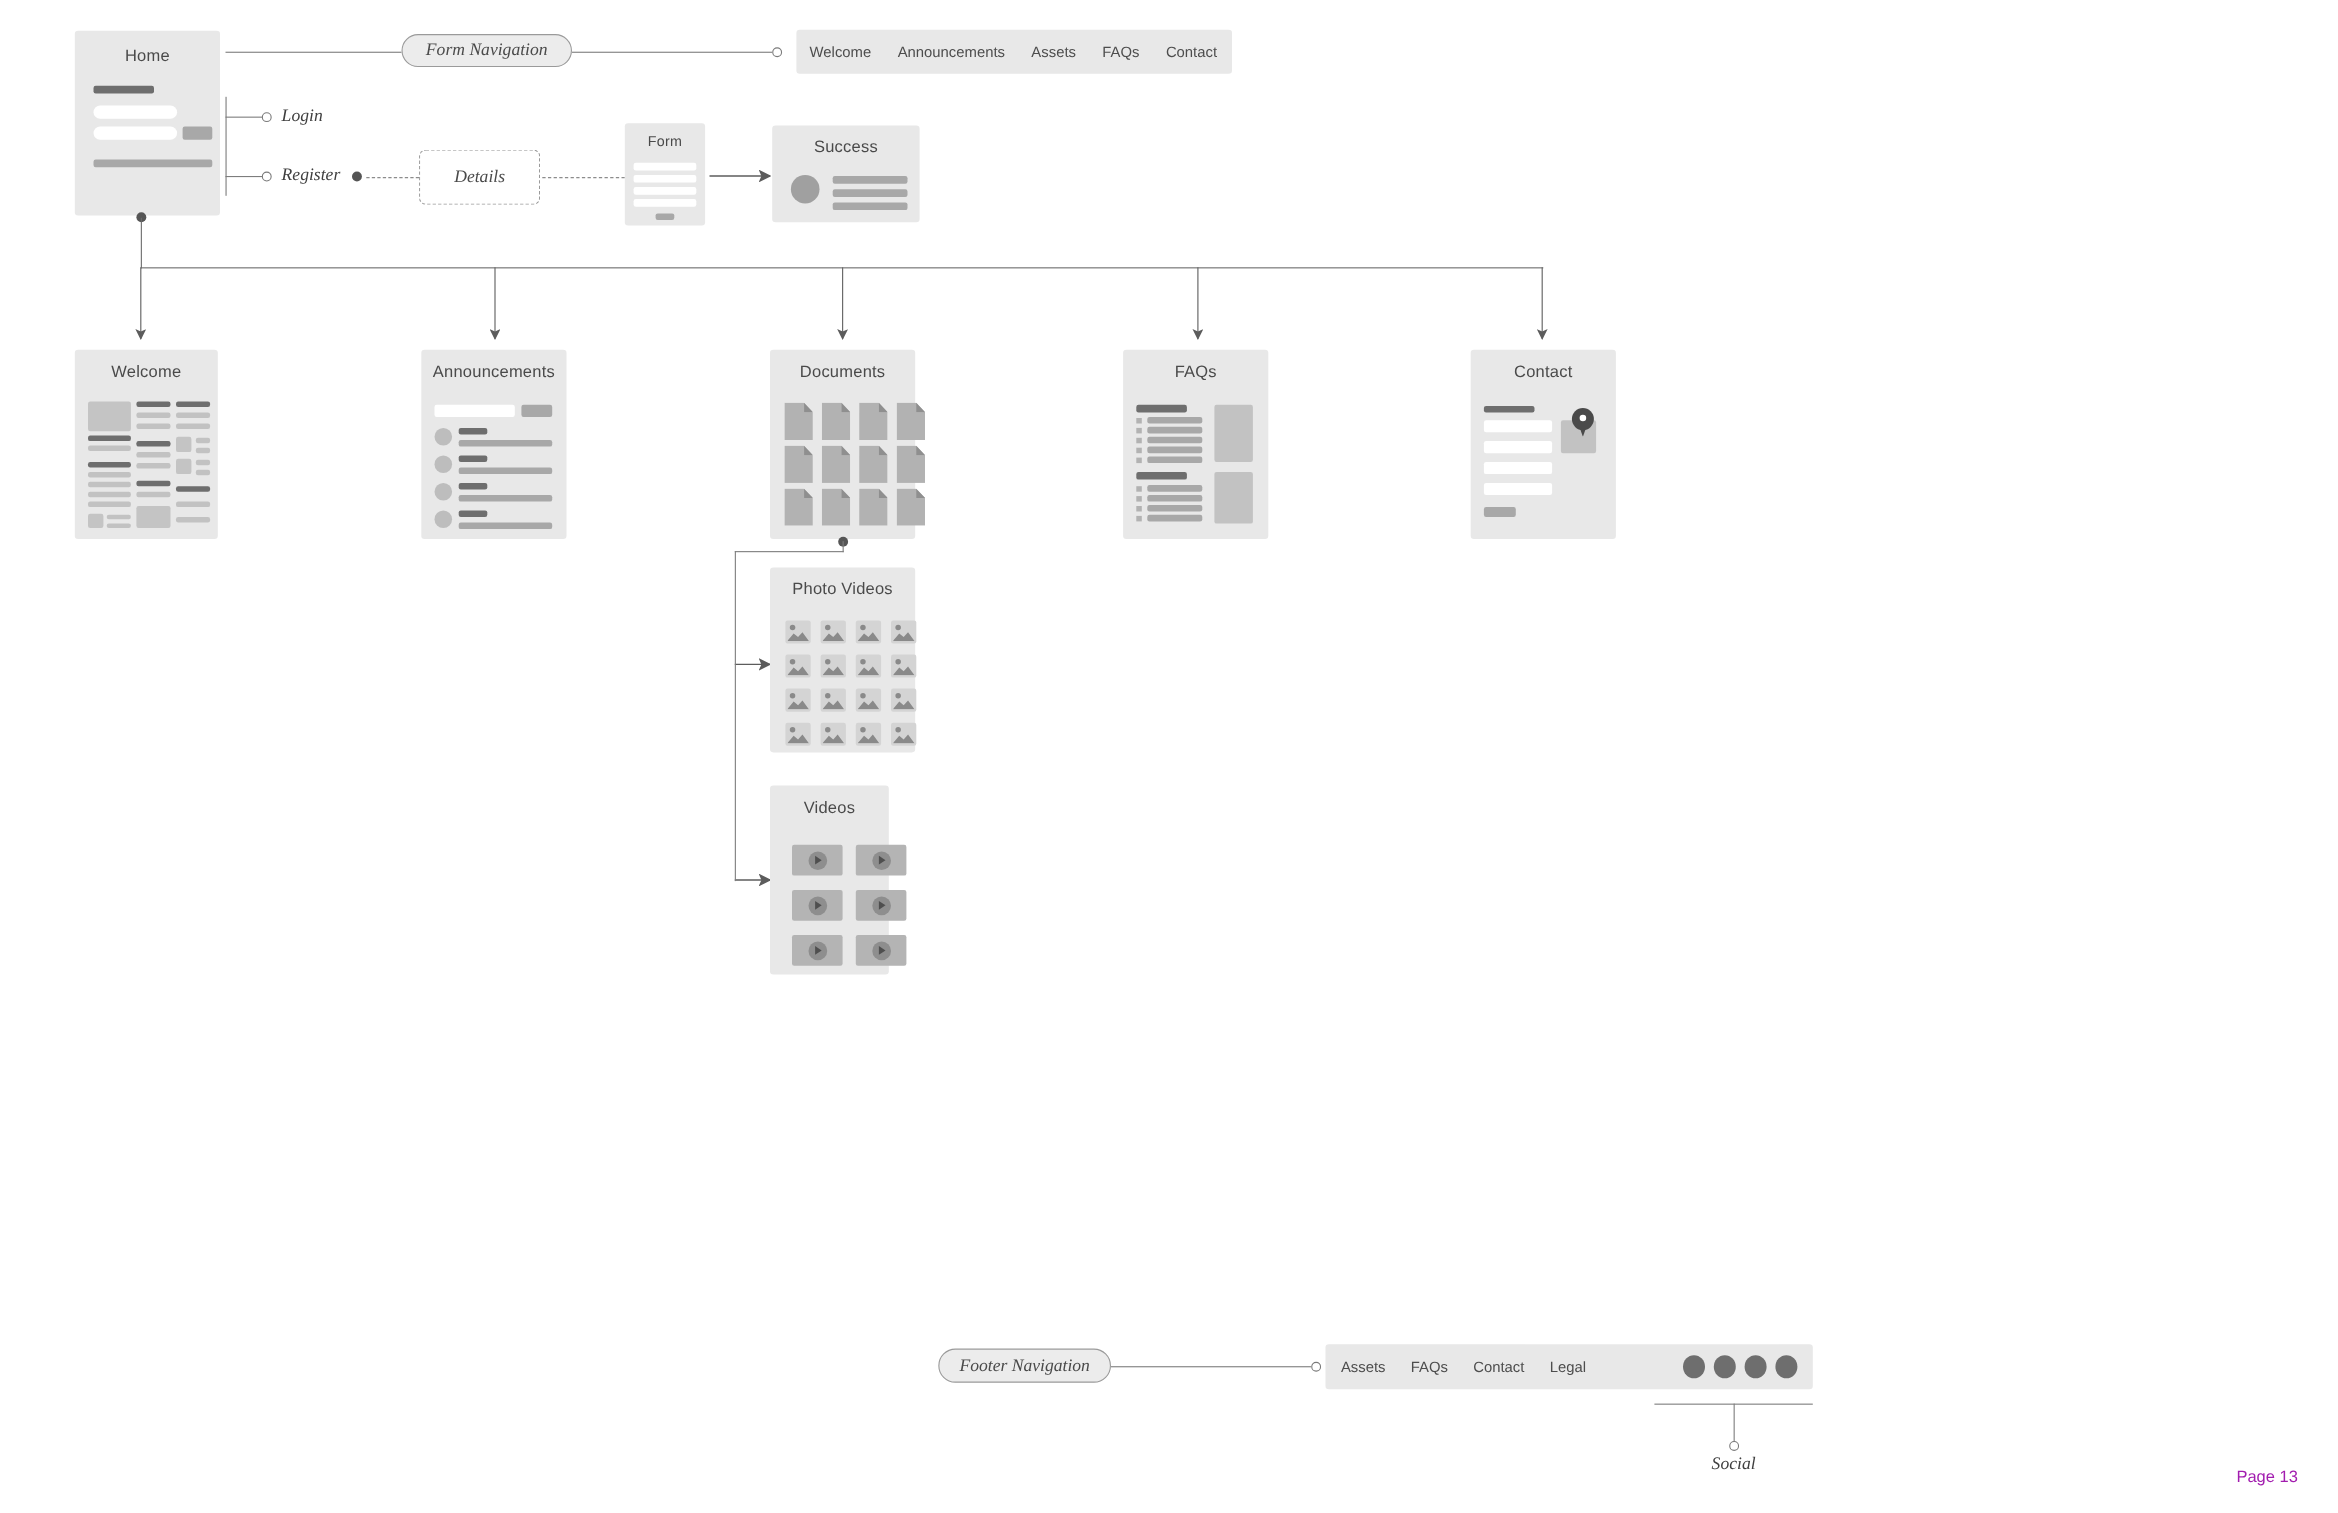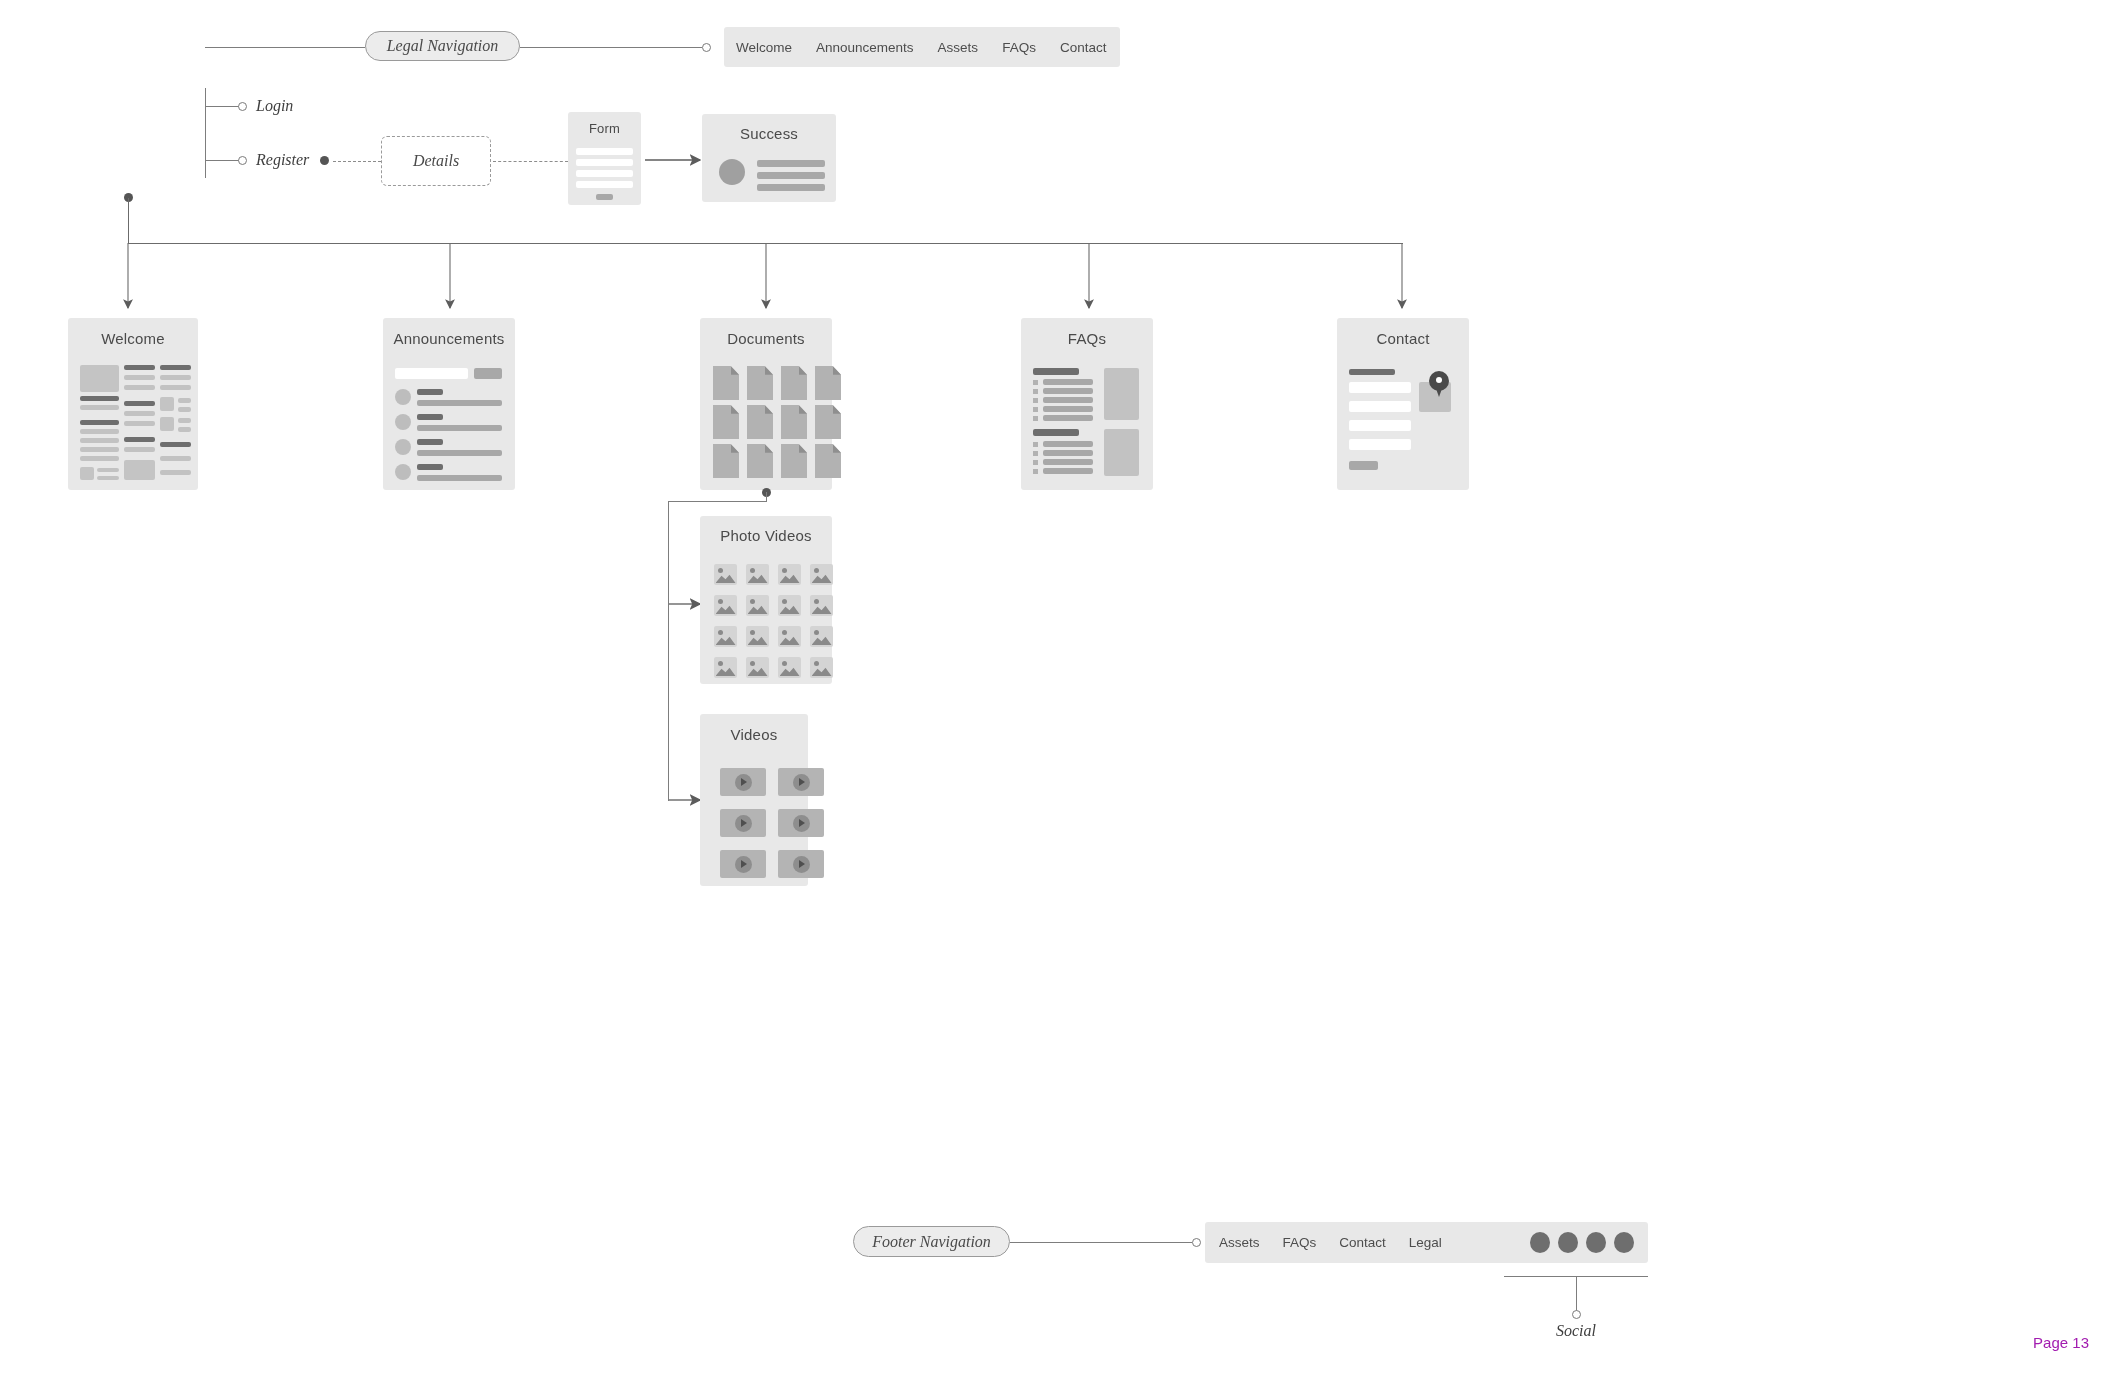--- a/index.html
+++ b/index.html
@@ -217,25 +217,33 @@
     <line x1="128" y1="243" x2="128" y2="308" stroke="#6b6b6b" stroke-width="1.1" marker-end="url(#arw)"></line>
     <line x1="450" y1="243" x2="450" y2="308" stroke="#6b6b6b" stroke-width="1.1" marker-end="url(#arw)"></line>
     <line x1="766" y1="243" x2="766" y2="308" stroke="#6b6b6b" stroke-width="1.1" marker-end="url(#arw)"></line>
     <line x1="1089" y1="243" x2="1089" y2="308" stroke="#6b6b6b" stroke-width="1.1" marker-end="url(#arw)"></line>
     <line x1="1402" y1="243" x2="1402" y2="308" stroke="#6b6b6b" stroke-width="1.1" marker-end="url(#arw)"></line>
 
     <line x1="668" y1="604" x2="700" y2="604" stroke="#5c5c5c" stroke-width="1.3" marker-end="url(#arw)"></line>
     <line x1="668" y1="800" x2="700" y2="800" stroke="#5c5c5c" stroke-width="1.3" marker-end="url(#arw)"></line>
   </svg>
 
+  <div class="card" style="left:68px; top:28px; width:132px; height:168px;">
+    <div class="card-title" style="margin-top:14px;">Home</div>
+    <div class="bar dark" style="position:absolute;left:17px;top:50px;width:55px;height:7px;"></div>
+    <div class="bar white" style="position:absolute;left:17px;top:68px;width:76px;height:12px;border-radius:6px;"></div>
+    <div class="bar white" style="position:absolute;left:17px;top:87px;width:76px;height:12px;border-radius:6px;"></div>
+    <div class="bar mid" style="position:absolute;left:98px;top:87px;width:27px;height:12px;border-radius:2px;"></div>
+    <div class="bar mid" style="position:absolute;left:17px;top:117px;width:108px;height:7px;"></div>
+  </div>
   <div class="dot-fill" style="left:124px; top:193px;"></div>
 
   <div class="line-h thin" style="left:205px; top:47px; width:160px;"></div>
   <div class="pill" style="left:365px; top:31px; width:155px; height:30px;">
-    <span>Legal Navigation</span>
+    <span>Form Navigation</span>
   </div>
   <div class="line-h thin" style="left:520px; top:47px; width:182px;"></div>
   <div class="dot-open" style="left:702px; top:43px;"></div>
 
   <div class="navbar" style="left:724px; top:27px; width:396px; height:40px; padding-left:12px; gap:24px;">
     <span class="nav-item">Welcome</span>
     <span class="nav-item">Announcements</span>
     <span class="nav-item">Assets</span>
     <span class="nav-item">FAQs</span>
     <span class="nav-item">Contact</span>

